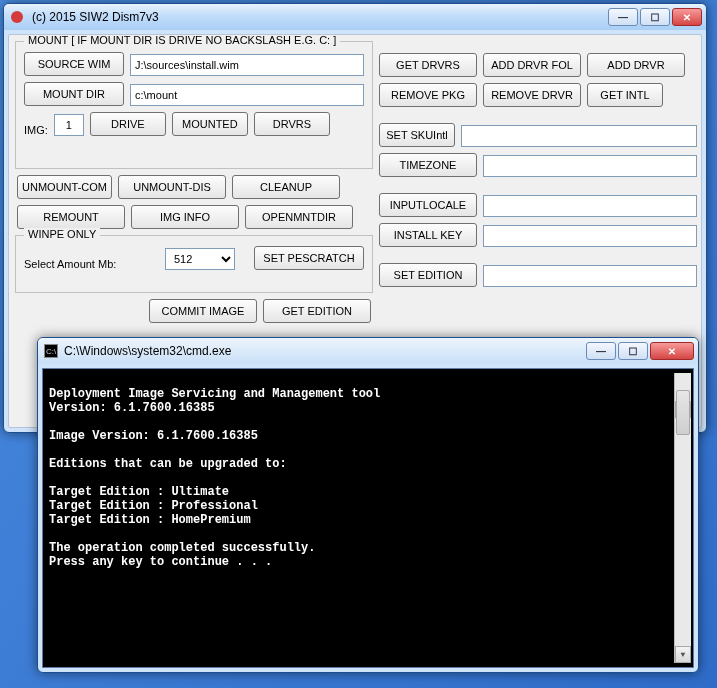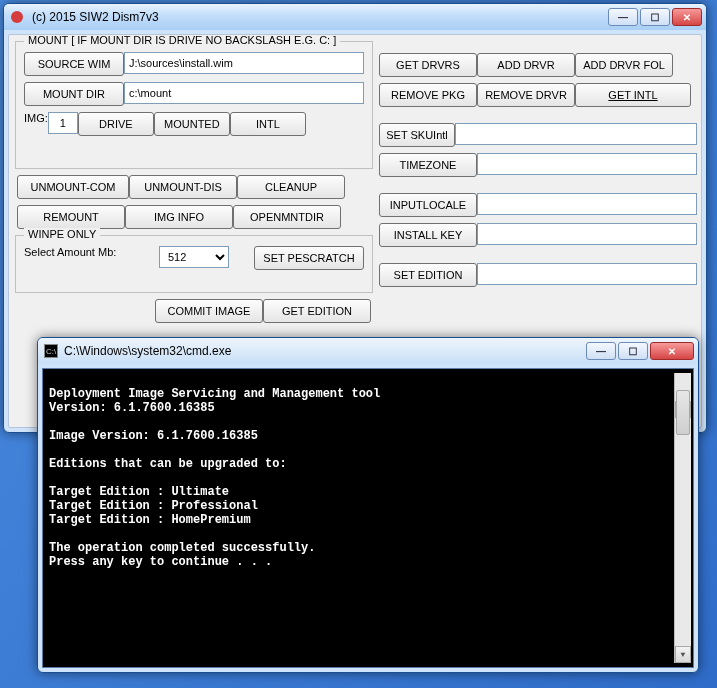--- a/index.html
+++ b/index.html
@@ -55,21 +55,21 @@
     border: 1px solid #c0c0c0;
     position: relative;
   }
   .groupbox .legend {
     position: absolute;
     top: -8px; left: 8px;
     background: #f0f0f0;
     padding: 0 4px;
     font-size: 11px;
   }
-  .row { display:flex; align-items:flex-start; margin-bottom:6px; }
+  .row { display:flex; align-items:flex-end; margin-bottom:6px; gap:6px;}
   .btn {
     height: 24px;
     border: 1px solid #707070;
     background: linear-gradient(to bottom,#fdfdfd,#e5e5e5);
     font-size: 11px;
     display:flex; align-items:center; justify-content:center;
     border-radius: 3px;
     cursor: pointer;
     padding: 0 4px;
   }
@@ -134,26 +134,26 @@
           </div>
           <div class="row">
             <div class="btn" style="width:100px;">MOUNT DIR</div>
             <input class="txt" style="flex: 1 1 0%;" value="c:\mount">
           </div>
           <div class="row">
             <span class="lbl">IMG:</span>
             <input class="txt small" value="1" style="">
             <div class="btn" style="width:76px;">DRIVE</div>
             <div class="btn" style="width:76px;">MOUNTED</div>
-            <div class="btn" style="width:76px;">INTL</div>
+            <div class="btn" style="width:76px;">DRVRS</div>
           </div>
         </div>
         <div style="padding:0 8px;">
           <div class="row">
-            <div class="btn" style="width:112px;">UNMOUNT-COM</div>
+            <div class="btn" style="width:95px;">UNMOUNT-COM</div>
             <div class="btn" style="width:108px;">UNMOUNT-DIS</div>
             <div class="btn" style="width:108px;">CLEANUP</div>
           </div>
           <div class="row">
             <div class="btn" style="width:108px;">REMOUNT</div>
             <div class="btn" style="width:108px;">IMG INFO</div>
             <div class="btn" style="width:108px;">OPENMNTDIR</div>
           </div>
         </div>
         <div class="groupbox" style="height:58px; margin-top:6px;">
@@ -167,27 +167,27 @@
         </div>
         <div class="row" style="padding:0 8px; justify-content:flex-end;">
           <div class="btn" style="width:108px;">COMMIT IMAGE</div>
           <div class="btn" style="width:108px;">GET EDITION</div>
         </div>
       </div>
 
       <div class="rightcol" style="padding-top:18px;">
         <div class="row">
           <div class="btn" style="width:98px;">GET DRVRS</div>
+          <div class="btn" style="width:98px;">ADD DRVR FOL</div>
           <div class="btn" style="width:98px;">ADD DRVR</div>
-          <div class="btn" style="width:98px;">ADD DRVR FOL</div>
         </div>
         <div class="row">
           <div class="btn" style="width:98px;">REMOVE PKG</div>
           <div class="btn" style="width:98px;">REMOVE DRVR</div>
-          <div class="btn" style="width:116px;text-decoration:underline;">GET INTL</div>
+          <div class="btn" style="width:76px;">GET INTL</div>
         </div>
         <div style="height:10px;"></div>
         <div class="row">
           <div class="btn" style="width:76px;">SET SKUIntl</div>
           <input class="txt" style="flex: 1 1 0%;" value="">
         </div>
         <div class="row">
           <div class="btn" style="width:98px;">TIMEZONE</div>
           <input class="txt" style="flex: 1 1 0%;" value="">
         </div>

